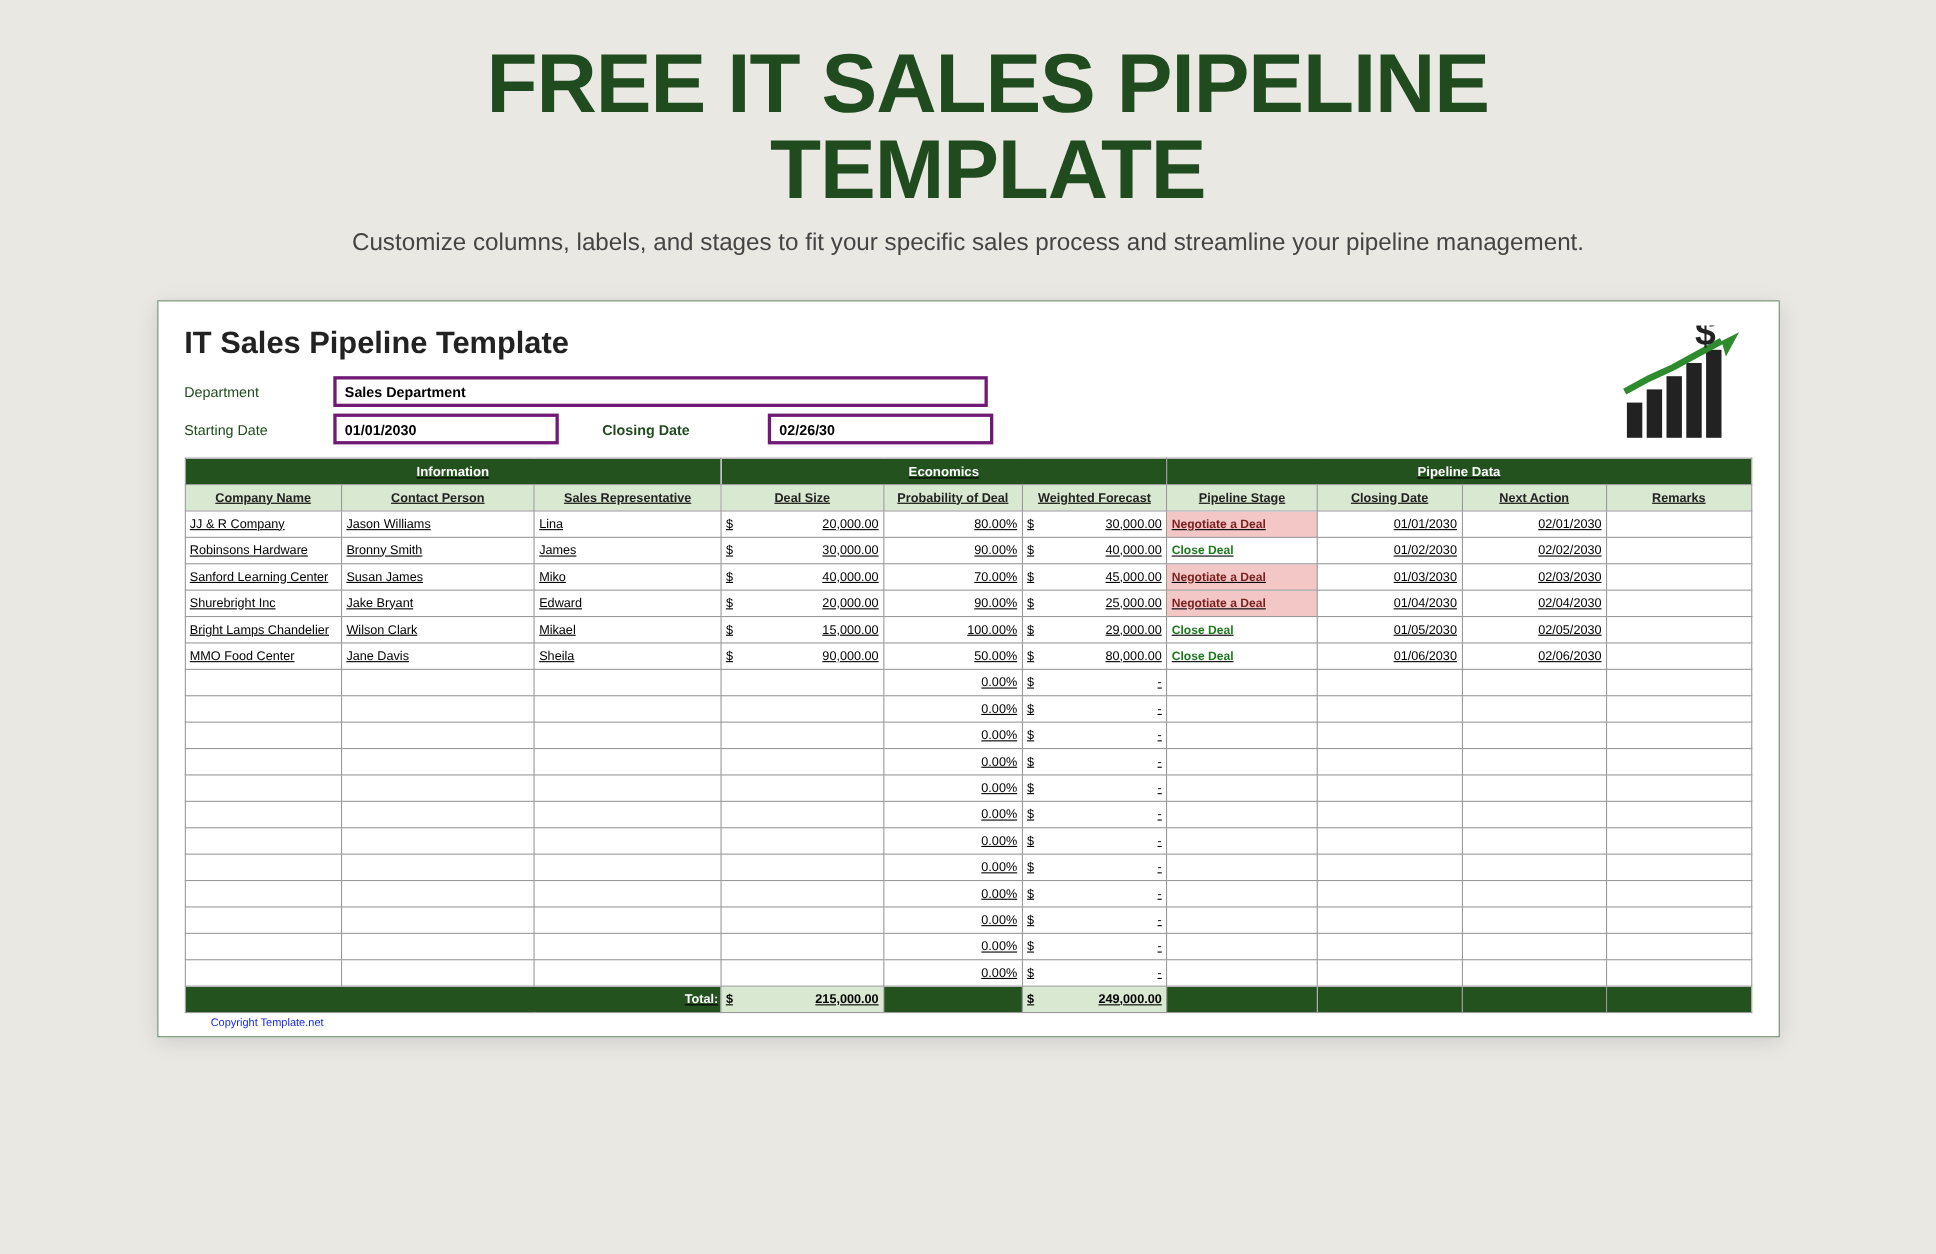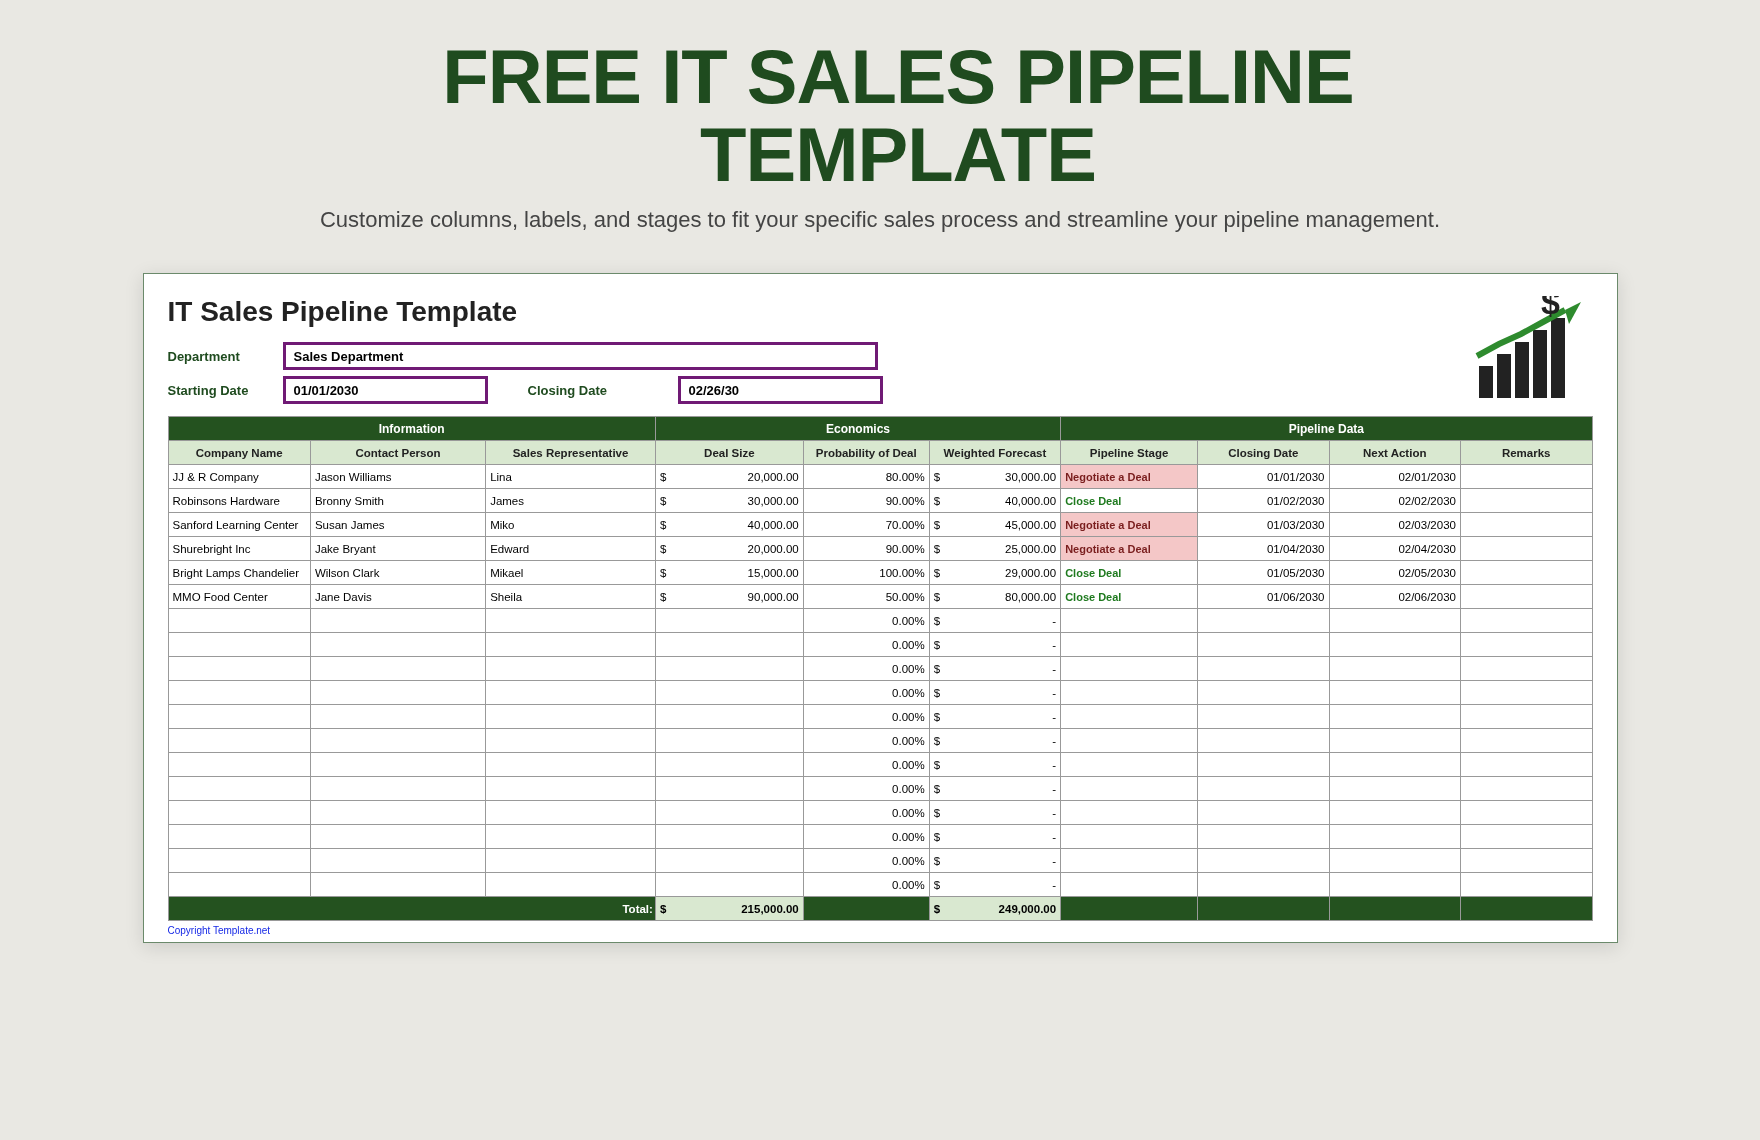--- a/index.html
+++ b/index.html
@@ -51,23 +51,23 @@
     flex-direction: column;
     gap: 6px;
     margin-bottom: 12px;
   }
   .form-row {
     display: flex;
     align-items: center;
     gap: 0;
   }
   .form-label {
-    width: 115px;
+    width: 135px;
     font-size: 13px;
-    font-weight: bold;
+    font-weight: normal;
     color: #1f4b1f;
   }
   .form-input {
     border: 3px solid #701a75;
     height: 28px;
     padding: 2px 8px;
     font-size: 13px;
     font-weight: bold;
     background: #fff;
     display: flex;
@@ -83,20 +83,21 @@
     right: 28px;
     width: 120px;
     height: 110px;
   }
 
   table.pipe {
     width: 100%;
     border-collapse: collapse;
     table-layout: fixed;
     font-size: 11.5px;
+    text-decoration: underline;
   }
   table.pipe th, table.pipe td {
     border: 1px solid #999;
     height: 24px;
     padding: 0 4px;
     overflow: hidden;
     white-space: nowrap;
   }
   .grp th {
     background: #24521f;
@@ -130,20 +131,21 @@
   .tot-row td.tot-label-cell { text-align: right; padding-right: 2px; }
   .tot-row td.tot-val {
     background: #d9e8d0;
     color: #000;
   }
   .tot-row td.tot-val .cell-currency { color:#000; }
   .copyright {
     font-size: 10px;
     color: #1528e6;
     margin-top: 4px;
+    margin-left: 24px;
   }
   col.c-company { width: 130px; }
   col.c-contact { width: 160px; }
   col.c-rep     { width: 155px; }
   col.c-deal    { width: 135px; }
   col.c-prob    { width: 115px; }
   col.c-fore    { width: 120px; }
   col.c-stage   { width: 125px; }
   col.c-cdate   { width: 120px; }
   col.c-next    { width: 120px; }

